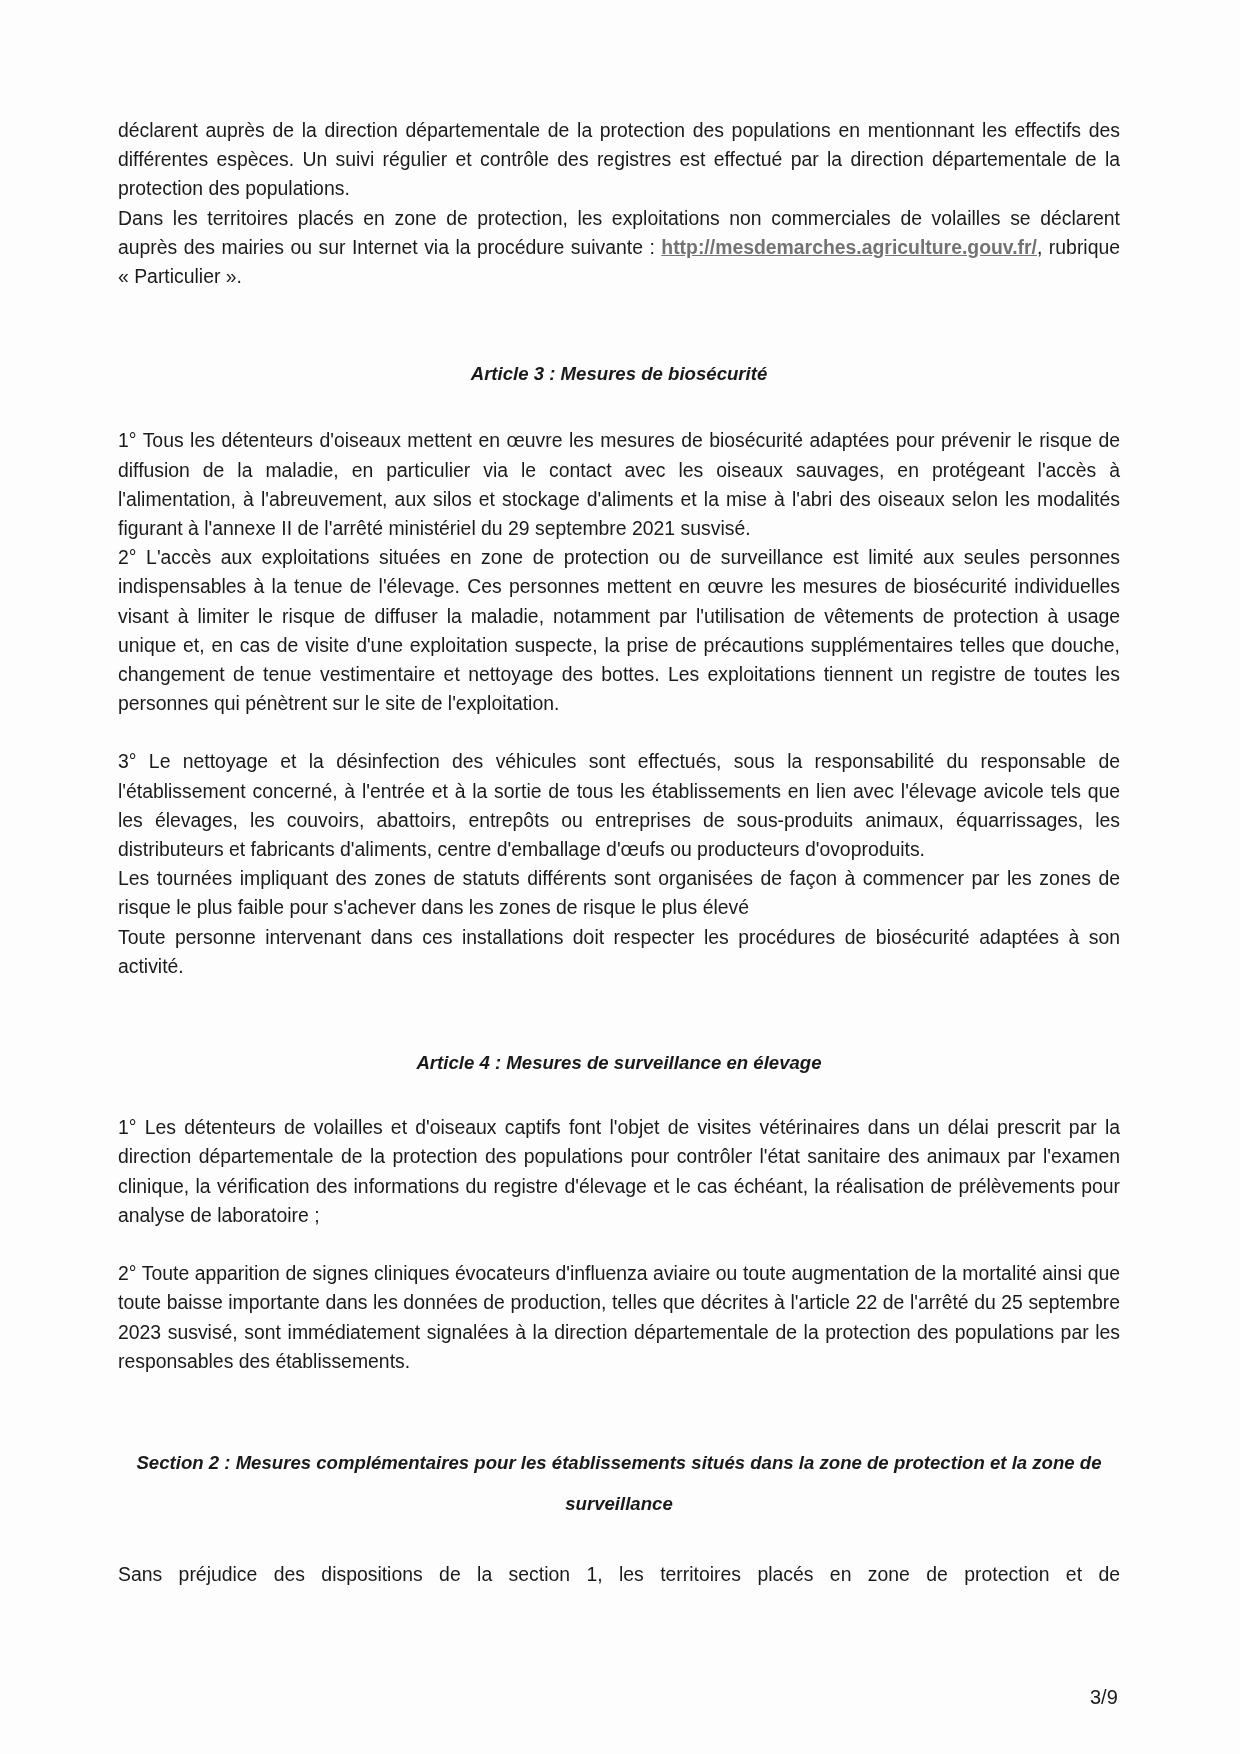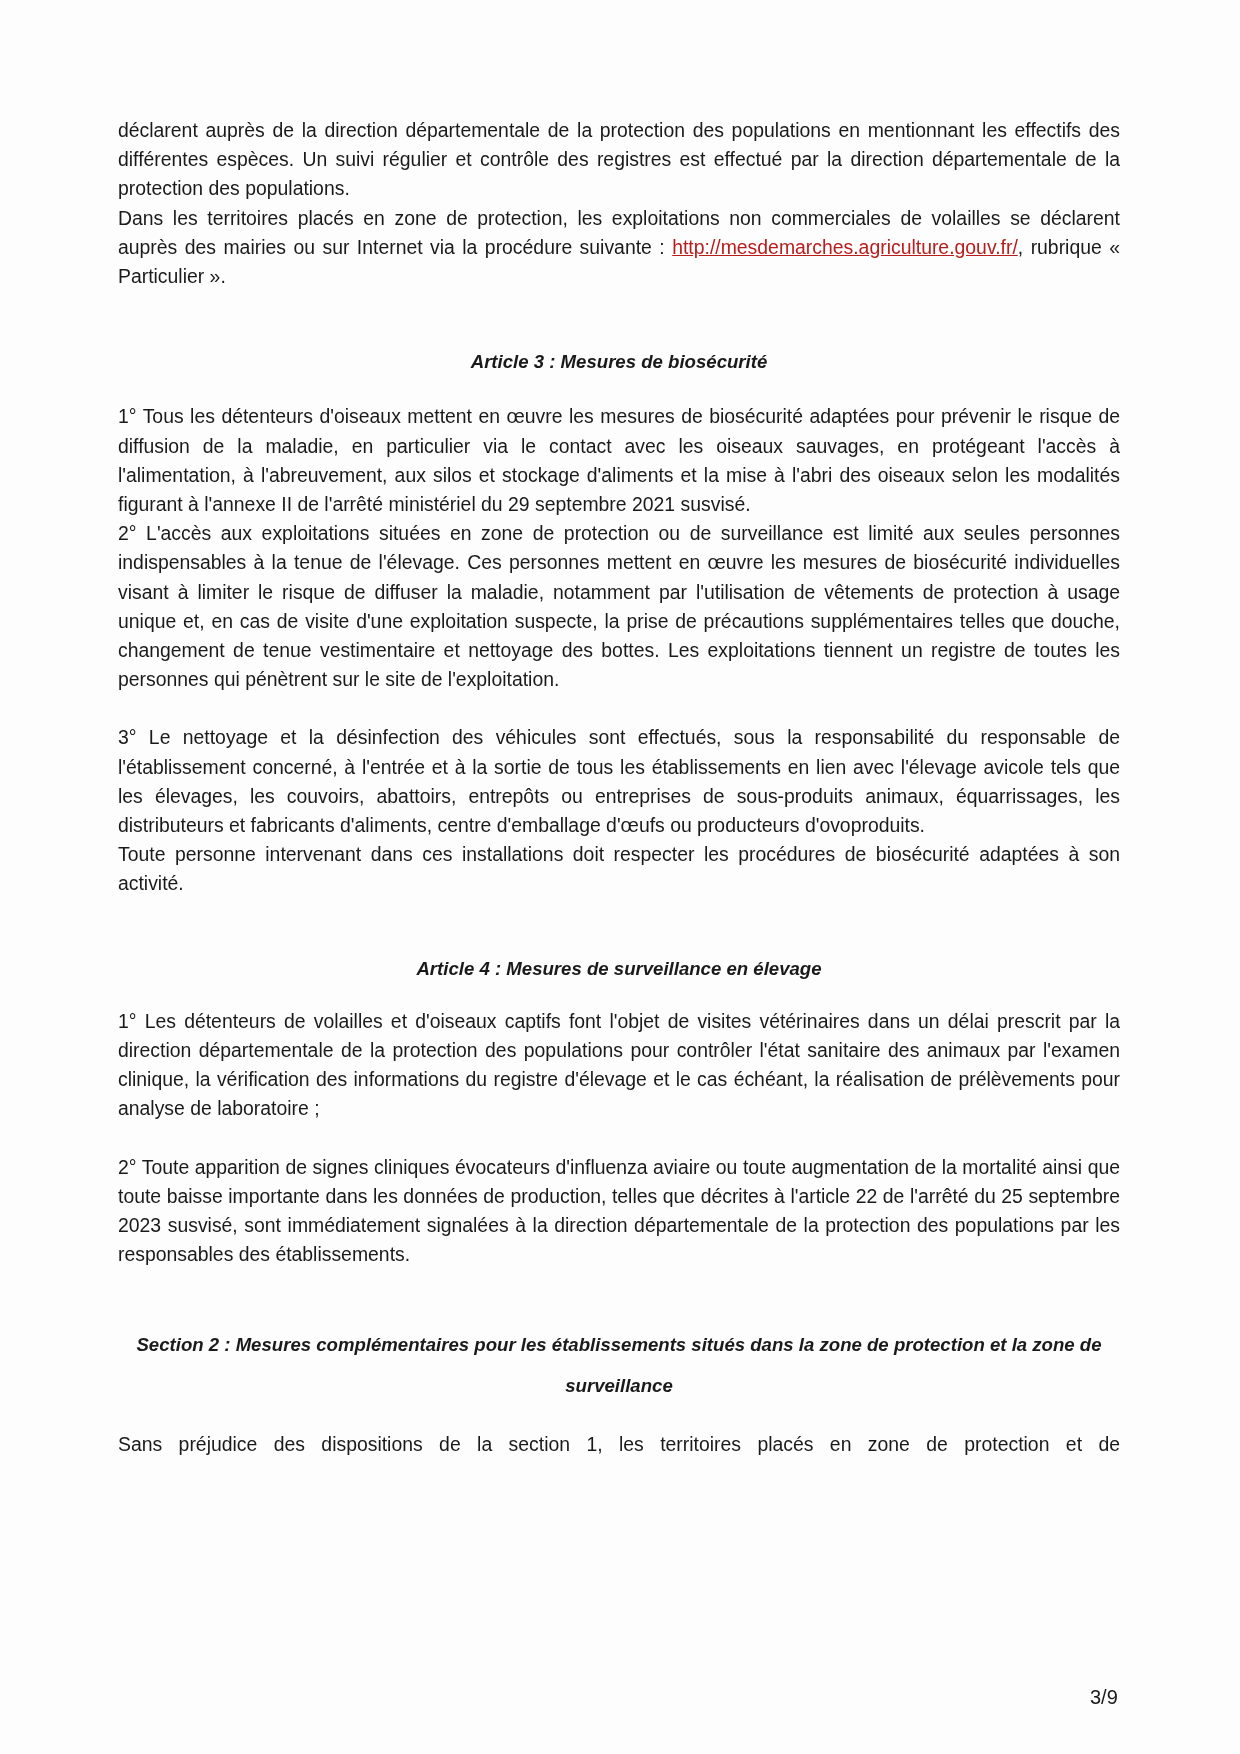--- a/index.html
+++ b/index.html
@@ -3,22 +3,22 @@
   <meta charset="utf-8">
   <style>
     html, body { margin: 0; padding: 0; background: #ffffff; }
     body { width: 1240px; height: 1754px; position: relative; overflow: hidden;
            font-family: "Liberation Sans", "DejaVu Sans", sans-serif; color: #1a1a1a; }
     .page { position: absolute; left: 0; top: 0; width: 1240px; height: 1754px; background: #fdfdfd; }
     .content { position: absolute; left: 118px; top: 116px; width: 1002px; font-size: 19.4px; line-height: 29.2px; }
     p { margin: 0; text-align: justify; }
     .just-last { text-align-last: justify; }
     .gap-sm { height: 29px; }
-    .heading { text-align: center; font-weight: bold; font-style: italic; font-size: 18.6px; margin: 0; }
-    .link { text-decoration: underline; color: #b91c1c; }
+    .heading { text-align: center; font-weight: bold; font-style: italic; font-size: 18.6px; margin: 12px; }
+    .link { text-decoration: underline; color: #737373; font-weight: bold; }
     .page-number { position: absolute; left: 1090px; top: 1686px; font-size: 20px; }
   </style>
 </head>
 <body>
 
 <div class="page">
   <div class="content">
 
     <p>déclarent auprès de la direction départementale de la protection des populations en mentionnant les effectifs des différentes espèces. Un suivi régulier et contrôle des registres est effectué par la direction départementale de la protection des populations.</p>
     <p>
@@ -27,20 +27,21 @@
     </p>
 
     <div style="height:56px"></div>
     <h2 class="heading">Article 3 : Mesures de biosécurité</h2>
     <div style="height:26px"></div>
 
     <p>1° Tous les détenteurs d'oiseaux mettent en œuvre les mesures de biosécurité adaptées pour prévenir le risque de diffusion de la maladie, en particulier via le contact avec les oiseaux sauvages, en protégeant l'accès à l'alimentation, à l'abreuvement, aux silos et stockage d'aliments et la mise à l'abri des oiseaux selon les modalités figurant à l'annexe II de l'arrêté ministériel du 29 septembre 2021 susvisé.</p>
     <p>2° L'accès aux exploitations situées en zone de protection ou de surveillance est limité aux seules personnes indispensables à la tenue de l'élevage. Ces personnes mettent en œuvre les mesures de biosécurité individuelles visant à limiter le risque de diffuser la maladie, notamment par l'utilisation de vêtements de protection à usage unique et, en cas de visite d'une exploitation suspecte, la prise de précautions supplémentaires telles que douche, changement de tenue vestimentaire et nettoyage des bottes. Les exploitations tiennent un registre de toutes les personnes qui pénètrent sur le site de l'exploitation.</p>
     <div class="gap-sm"></div>
     <p>3° Le nettoyage et la désinfection des véhicules sont effectués, sous la responsabilité du responsable de l'établissement concerné, à l'entrée et à la sortie de tous les établissements en lien avec l'élevage avicole tels que les élevages, les couvoirs, abattoirs, entrepôts ou entreprises de sous-produits animaux, équarrissages, les distributeurs et fabricants d'aliments, centre d'emballage d'œufs ou producteurs d'ovoproduits.</p>
+    <p>Les tournées impliquant des zones de statuts différents sont organisées de façon à commencer par les zones de risque le plus faible pour s'achever dans les zones de risque le plus élevé</p>
     <p>Toute personne intervenant dans ces installations doit respecter les procédures de biosécurité adaptées à son activité.</p>
     <div class="gap-sm"></div>
 
     <div style="height:26px"></div>
     <h2 class="heading">Article 4 : Mesures de surveillance en élevage</h2>
     <div style="height:24px"></div>
 
     <p>1°  Les détenteurs de volailles et d'oiseaux captifs font l'objet de visites vétérinaires dans un délai prescrit par la direction départementale de la protection des populations pour contrôler l'état sanitaire des animaux par l'examen clinique, la vérification des informations du registre d'élevage et le cas échéant, la réalisation de prélèvements pour analyse de laboratoire ;</p>
     <div class="gap-sm"></div>
     <p>2° Toute apparition de signes cliniques évocateurs d'influenza aviaire ou toute augmentation de la mortalité ainsi que toute baisse importante dans les données de production, telles que décrites à l'article 22 de l'arrêté du 25 septembre 2023 susvisé, sont immédiatement signalées à la direction départementale de la protection des populations par les responsables des établissements.</p>

